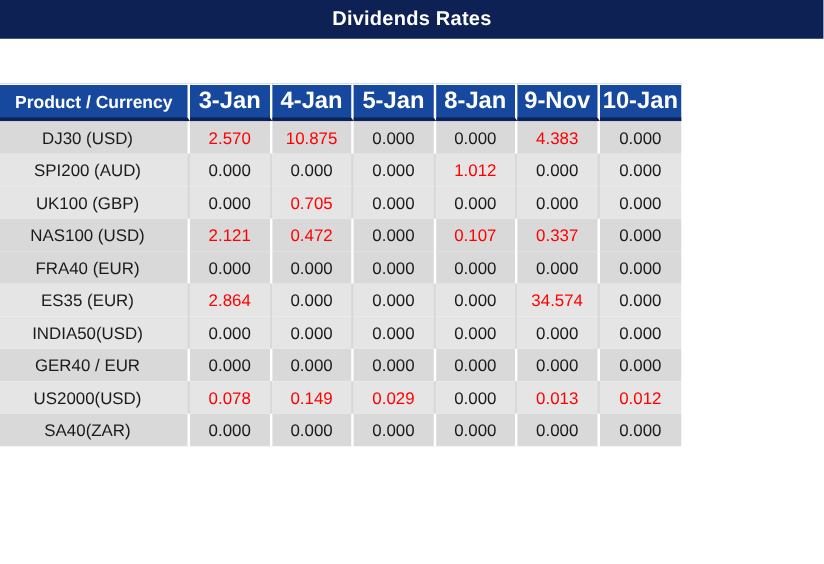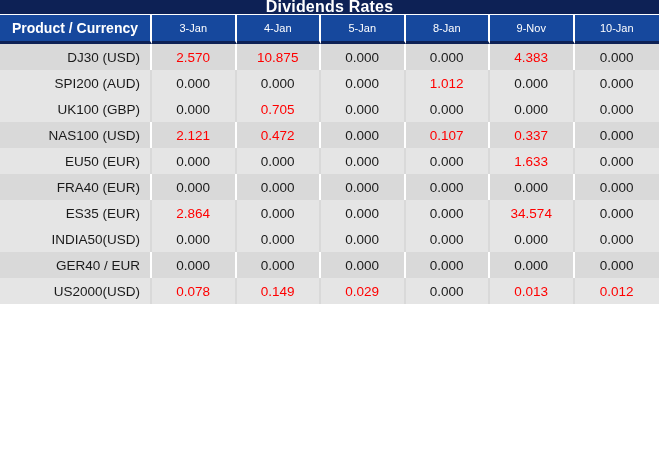--- a/index.html
+++ b/index.html
@@ -10,49 +10,49 @@
     --text:#1a1a1a;
   }
   *{box-sizing:content-box;}
   html,body{margin:0;padding:0;background:#fff;}
   .app{
     width:659px;height:451px;overflow:hidden;
     font-family:"Liberation Sans",sans-serif;
     background:#fff;
   }
   .title-bar{
-    height:14px;background:var(--title-bg);color:#fff;
+    height:31px;background:var(--title-bg);color:#fff;
     font-size:16px;font-weight:700;
     display:flex;align-items:center;justify-content:center;
     letter-spacing:.2px;
   }
   table.rates{
-    width:659px;border-collapse:separate;border-spacing:0;table-layout:fixed;
+    width:545px;border-collapse:separate;border-spacing:0;table-layout:fixed;margin-top:36px;
   }
   col.col-product{width:152px;}
   th{
     background:var(--header-bg);color:#fff;
     height:26px;padding:0;
-    font-size:11px;font-weight:400;text-align:center;
+    font-size:19px;font-weight:700;text-align:center;
     border-top:1px solid #fff;
     border-bottom:3px solid var(--title-bg);
     white-space:nowrap;overflow:hidden;
   }
   th:not(:last-child){border-right:2px solid #fff;}
   th.product-h{font-weight:700;font-size:14px;}
   td{
     height:26px;padding:0;
     font-size:13.5px;color:var(--text);text-align:center;
     white-space:nowrap;overflow:hidden;vertical-align:middle;
   }
   tr.gray td{background:var(--gray);}
   tr.gray td:not(:last-child){border-right:2px solid #fff;}
   tr.white td{background:#e5e5e5;}
   tr.white td:not(:last-child){border-right:2px solid var(--gray);}
-  td.product{text-align:right;padding-right:10px;}
+  td.product{text-align:center;padding-right:10px;}
   td.red{color:var(--red);}
 </style>
 </head>
 <body>
 
 <div class="app">
   <div class="title-bar">Dividends Rates</div>
   <table class="rates">
     <colgroup>
       <col class="col-product">
@@ -104,29 +104,20 @@
         </tr>
         <tr class="gray">
           <td class="product">NAS100 (USD)</td>
           <td class="red">2.121</td>
           <td class="red">0.472</td>
           <td class="">0.000</td>
           <td class="red">0.107</td>
           <td class="red">0.337</td>
           <td class="">0.000</td>
         </tr>
-        <tr class="white">
-          <td class="product">EU50 (EUR)</td>
-          <td class="">0.000</td>
-          <td class="">0.000</td>
-          <td class="">0.000</td>
-          <td class="">0.000</td>
-          <td class="red">1.633</td>
-          <td class="">0.000</td>
-        </tr>
         <tr class="gray">
           <td class="product">FRA40 (EUR)</td>
           <td class="">0.000</td>
           <td class="">0.000</td>
           <td class="">0.000</td>
           <td class="">0.000</td>
           <td class="">0.000</td>
           <td class="">0.000</td>
         </tr>
         <tr class="white">
@@ -158,15 +149,24 @@
         </tr>
         <tr class="white">
           <td class="product">US2000(USD)</td>
           <td class="red">0.078</td>
           <td class="red">0.149</td>
           <td class="red">0.029</td>
           <td class="">0.000</td>
           <td class="red">0.013</td>
           <td class="red">0.012</td>
         </tr>
+        <tr class="gray">
+          <td class="product">SA40(ZAR)</td>
+          <td class="">0.000</td>
+          <td class="">0.000</td>
+          <td class="">0.000</td>
+          <td class="">0.000</td>
+          <td class="">0.000</td>
+          <td class="">0.000</td>
+        </tr>
       </tbody>
   </table>
 </div>
 
 </body></html>

